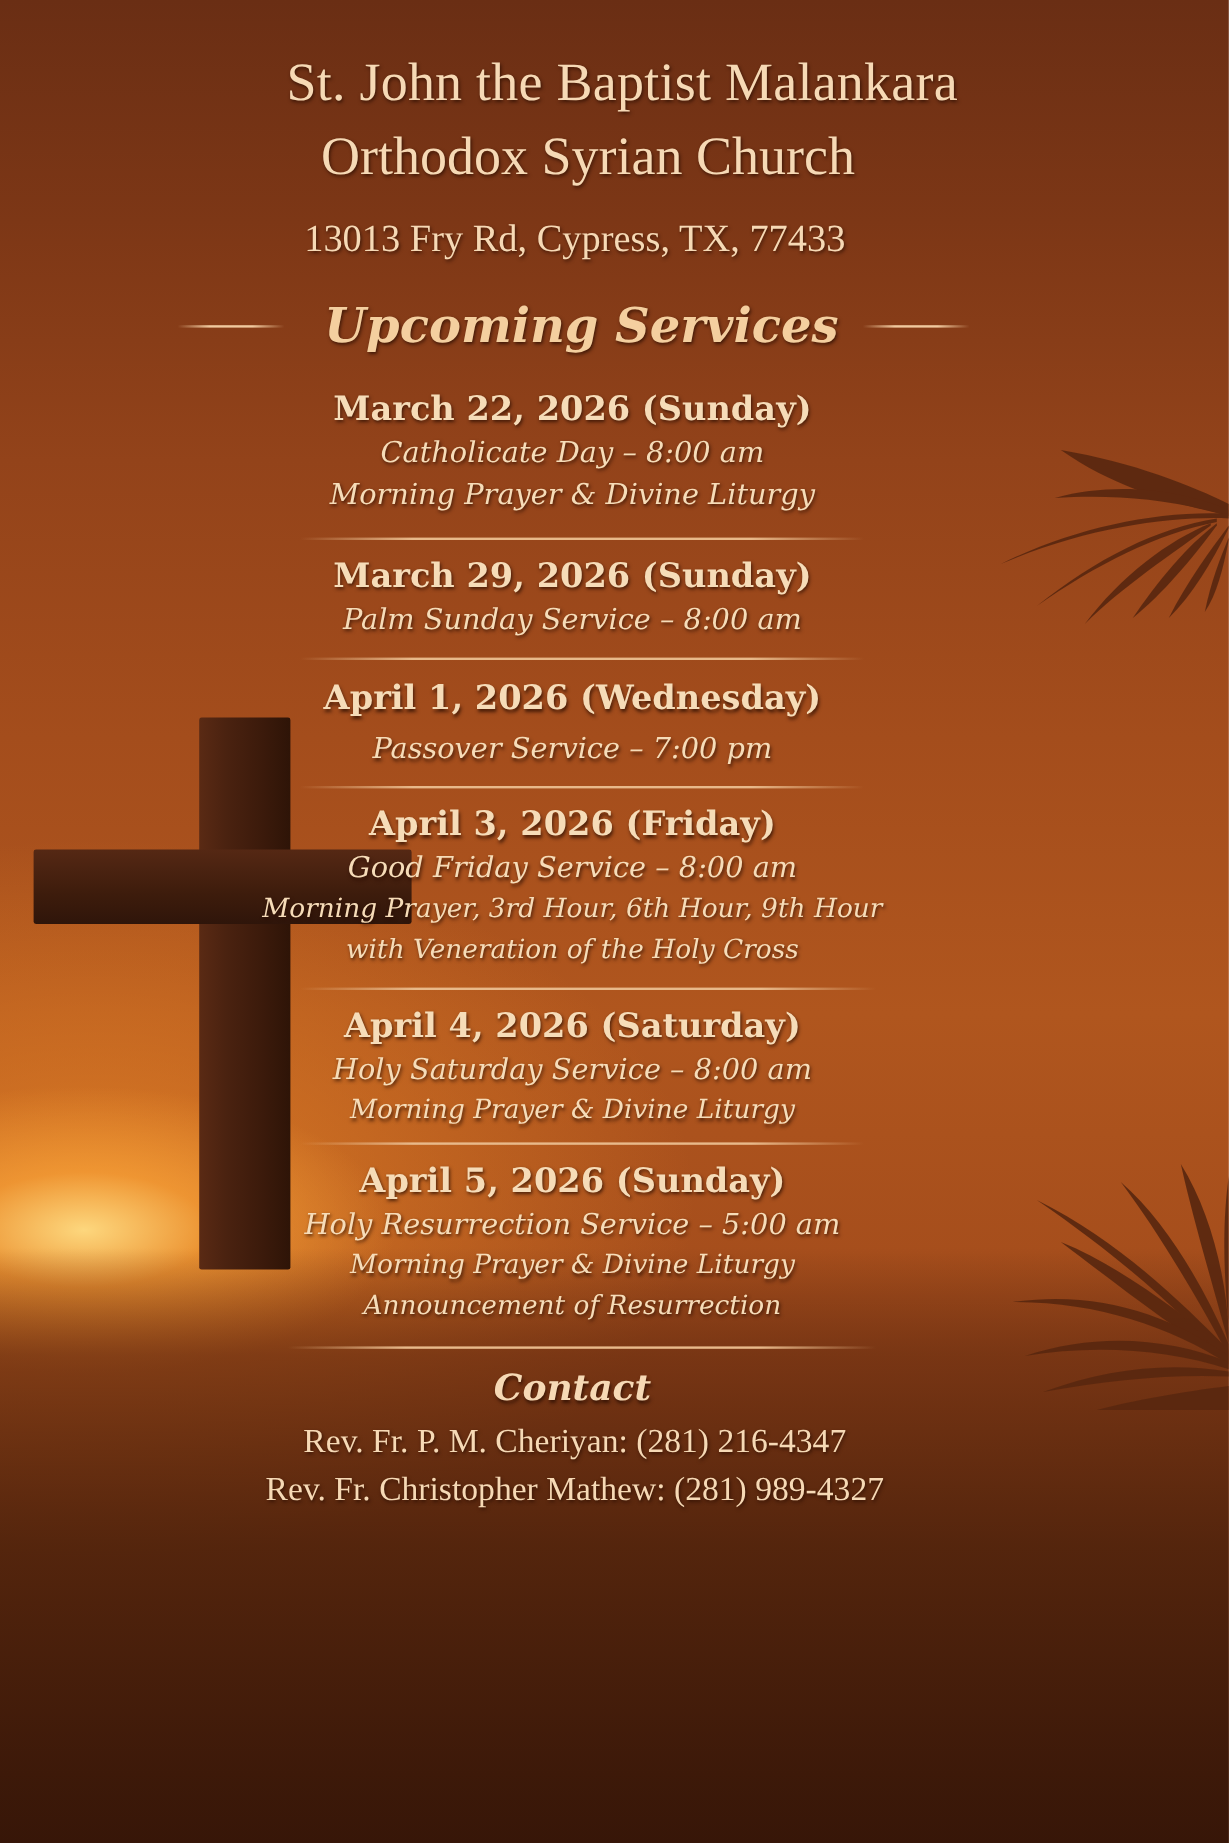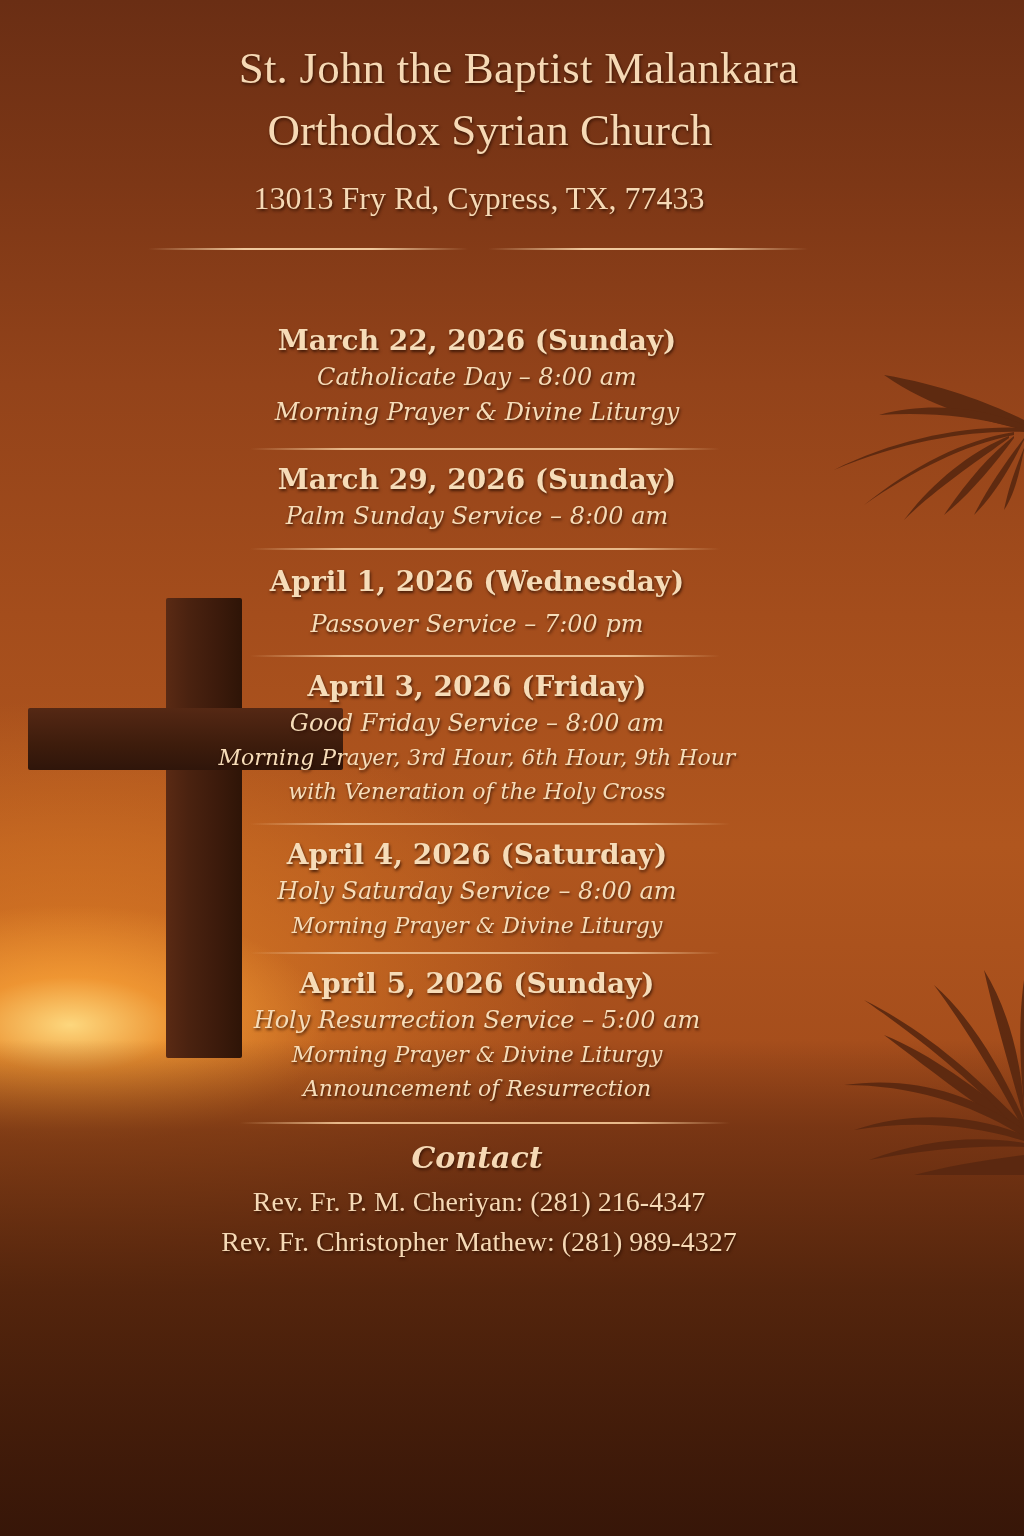--- a/index.html
+++ b/index.html
@@ -86,20 +86,21 @@
     </g>
   </svg>
 
   <div class="content">
     <div class="title1 shadow">St. John the Baptist Malankara</div>
     <div class="title2 shadow">Orthodox Syrian Church</div>
     <div class="address shadow">13013 Fry Rd, Cypress, TX, 77433</div>
 
     <div class="heading-row">
       <div class="rule"></div>
+      <div class="heading shadow">Upcoming Services</div>
       <div class="rule"></div>
     </div>
 
     <div class="svc shadow" style="top:322px;">
       <div class="date">March 22, 2026 (Sunday)</div>
       <div class="line">Catholicate Day – 8:00 am</div>
       <div class="line">Morning Prayer &amp; Divine Liturgy</div>
     </div>
     <div class="divider" style="top:448px; left:250px; width:470px;"></div>
 

